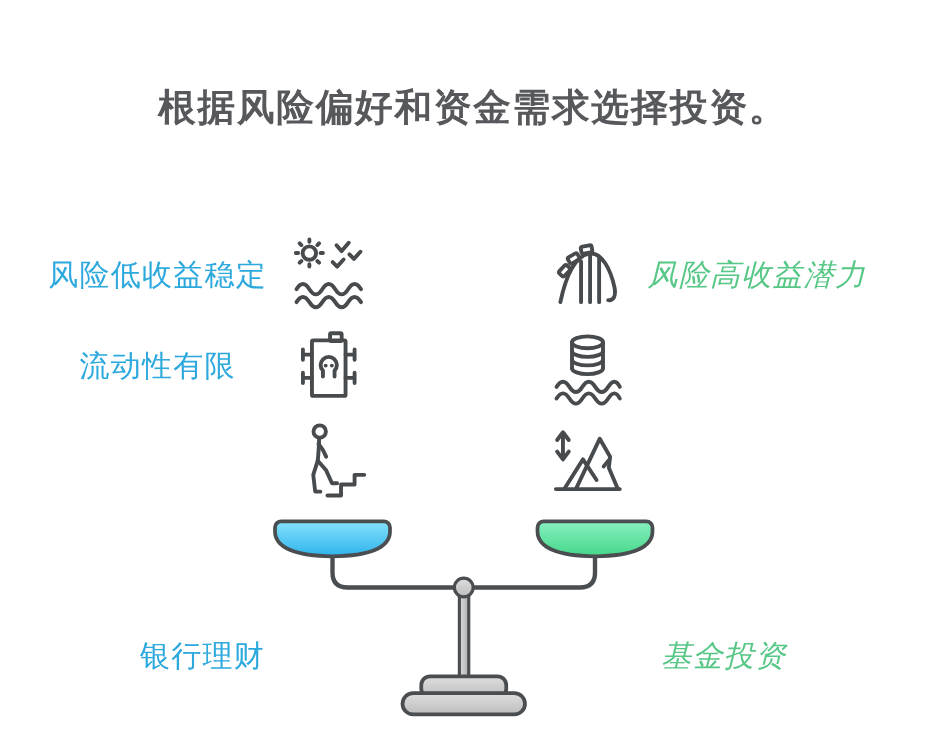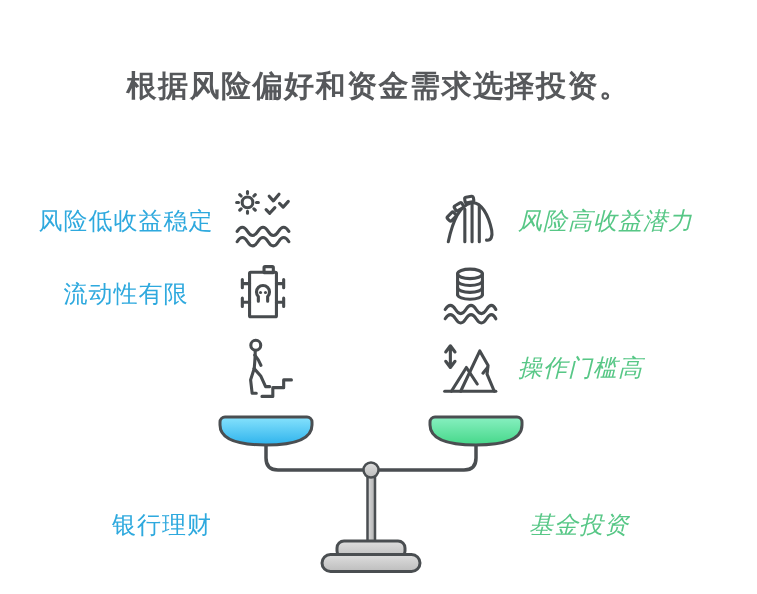--- a/index.html
+++ b/index.html
@@ -104,21 +104,20 @@
     <svg viewBox="0 0 60 60" fill="none" stroke="currentColor" stroke-width="3" stroke-linecap="round" stroke-linejoin="round">
       <path d="M11,9.5 V28.5 M6.5,14.5 L11,8.5 L15.5,14.5 M6.5,23.5 L11,29.5 L15.5,23.5"></path>
       <path d="M12,52.5 L26.5,29.5 L37,45.5"></path>
       <path d="M21,52.5 L39.5,13.5 L47.5,27.5 L46.5,36 L53.5,52.5"></path>
       <path d="M42.5,35 L47,29.5"></path>
       <path d="M5.5,52.5 H55"></path>
     </svg>
   </div>
 
   <div class="feature-label green-text label-right row1">风险高收益潜力</div>
-  <div class="feature-label green-text label-right row3">操作门槛高</div>
 
   <svg class="scale-svg" viewBox="0 0 322 175">
     <defs>
       <linearGradient id="blueGrad" x1="0" y1="0" x2="0" y2="1">
         <stop offset="0" stop-color="#86E2FD"></stop>
           <stop offset="1" stop-color="#2EB3EC"></stop>
       </linearGradient>
       <linearGradient id="greenGrad" x1="0" y1="0" x2="0" y2="1">
         <stop offset="0" stop-color="#88F0C1"></stop>
           <stop offset="1" stop-color="#45D789"></stop>

